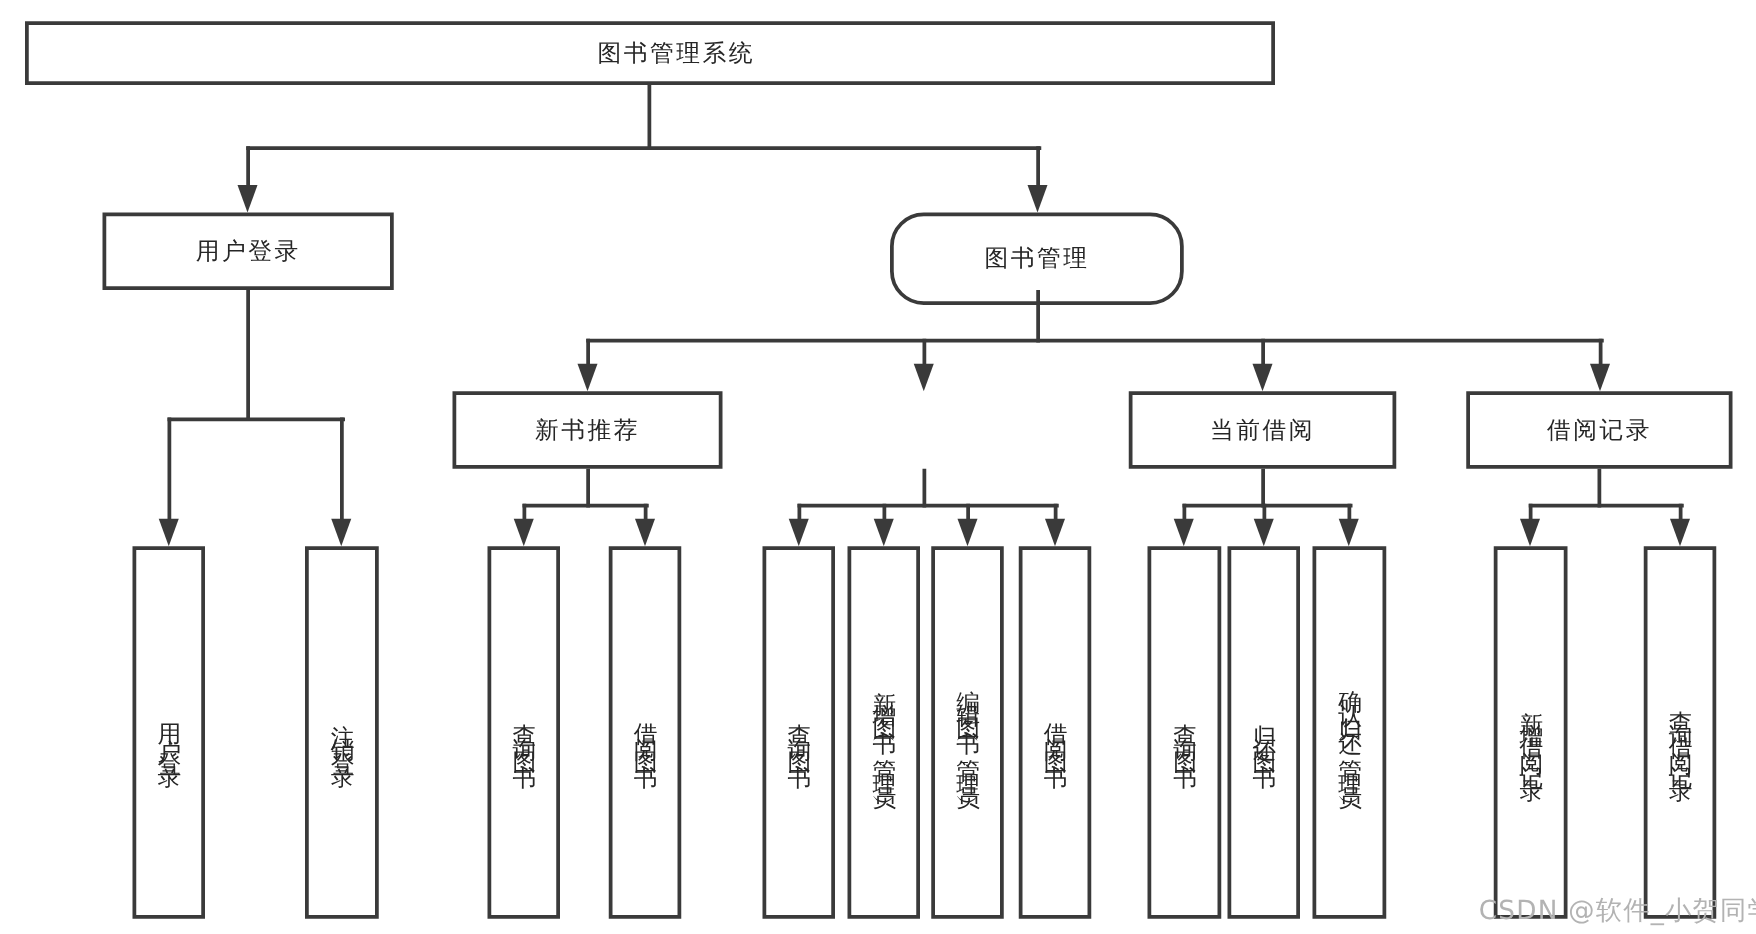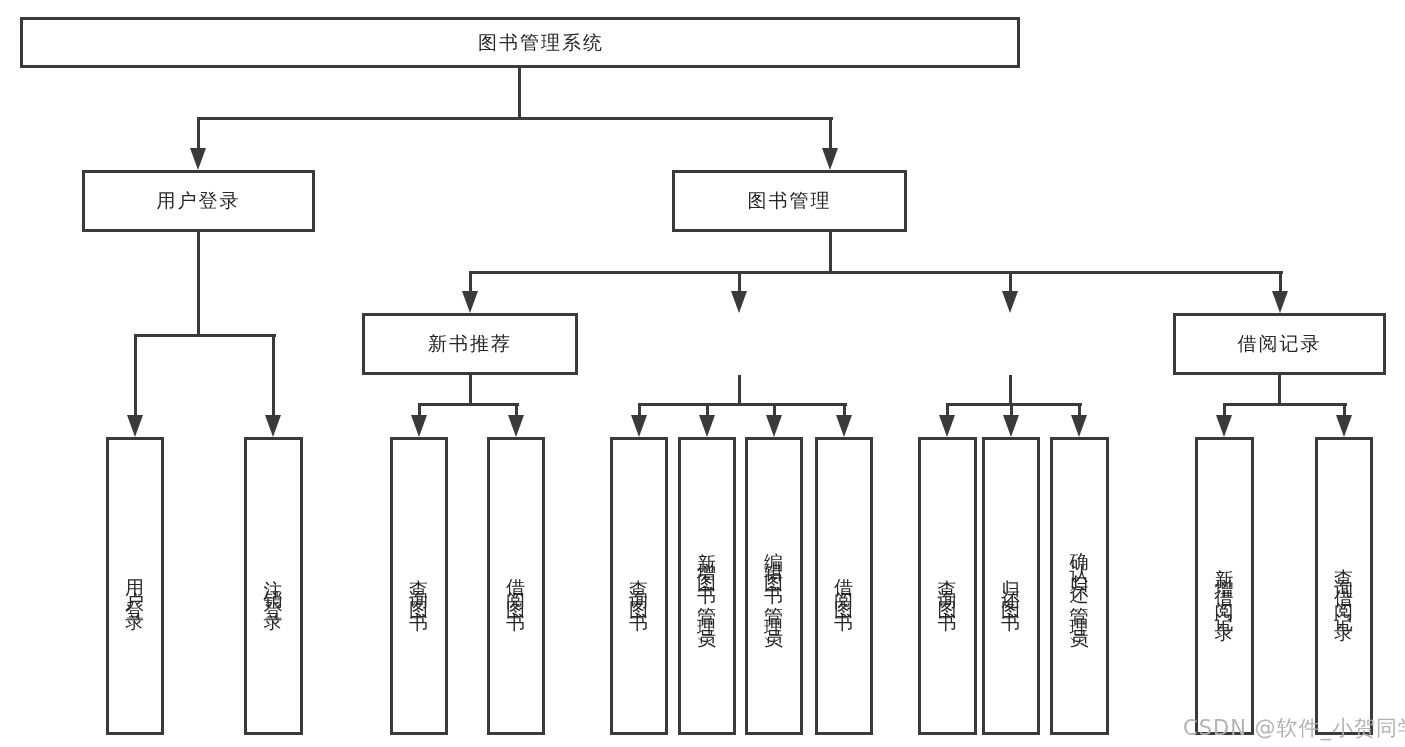--- a/index.html
+++ b/index.html
@@ -54,26 +54,29 @@
 
 <div class="stage">
 
   <div class="node" style="left:20px;top:17px;width:1000px;height:51px;padding-left:42px;">
     <span>图书管理系统</span>
   </div>
 
   <div class="node" style="left:82px;top:170px;width:233px;height:62px;">
     <span>用户登录</span>
   </div>
-  <div class="node" style="left:672px;top:170px;width:235px;height:62px;">
+  <div class="node" style="left:712px;top:170px;width:235px;height:74px;border-radius:27px;">
     <span>图书管理</span>
   </div>
 
   <div class="node" style="left:362px;top:313px;width:216px;height:62px;">
     <span>新书推荐</span>
+  </div>
+  <div class="node" style="left:903px;top:313px;width:214px;height:62px;">
+    <span>当前借阅</span>
   </div>
   <div class="node" style="left:1173px;top:313px;width:213px;height:62px;text-align:right;">
     <span>借阅记录</span>
   </div>
 
   <div class="node leaf" style="left:106px;top:437px;width:58px;height:298px;">
     <span>用户登录</span>
   </div>
   <div class="node leaf" style="left:244px;top:437px;width:59px;height:298px;">
     <span>注销登录</span>

